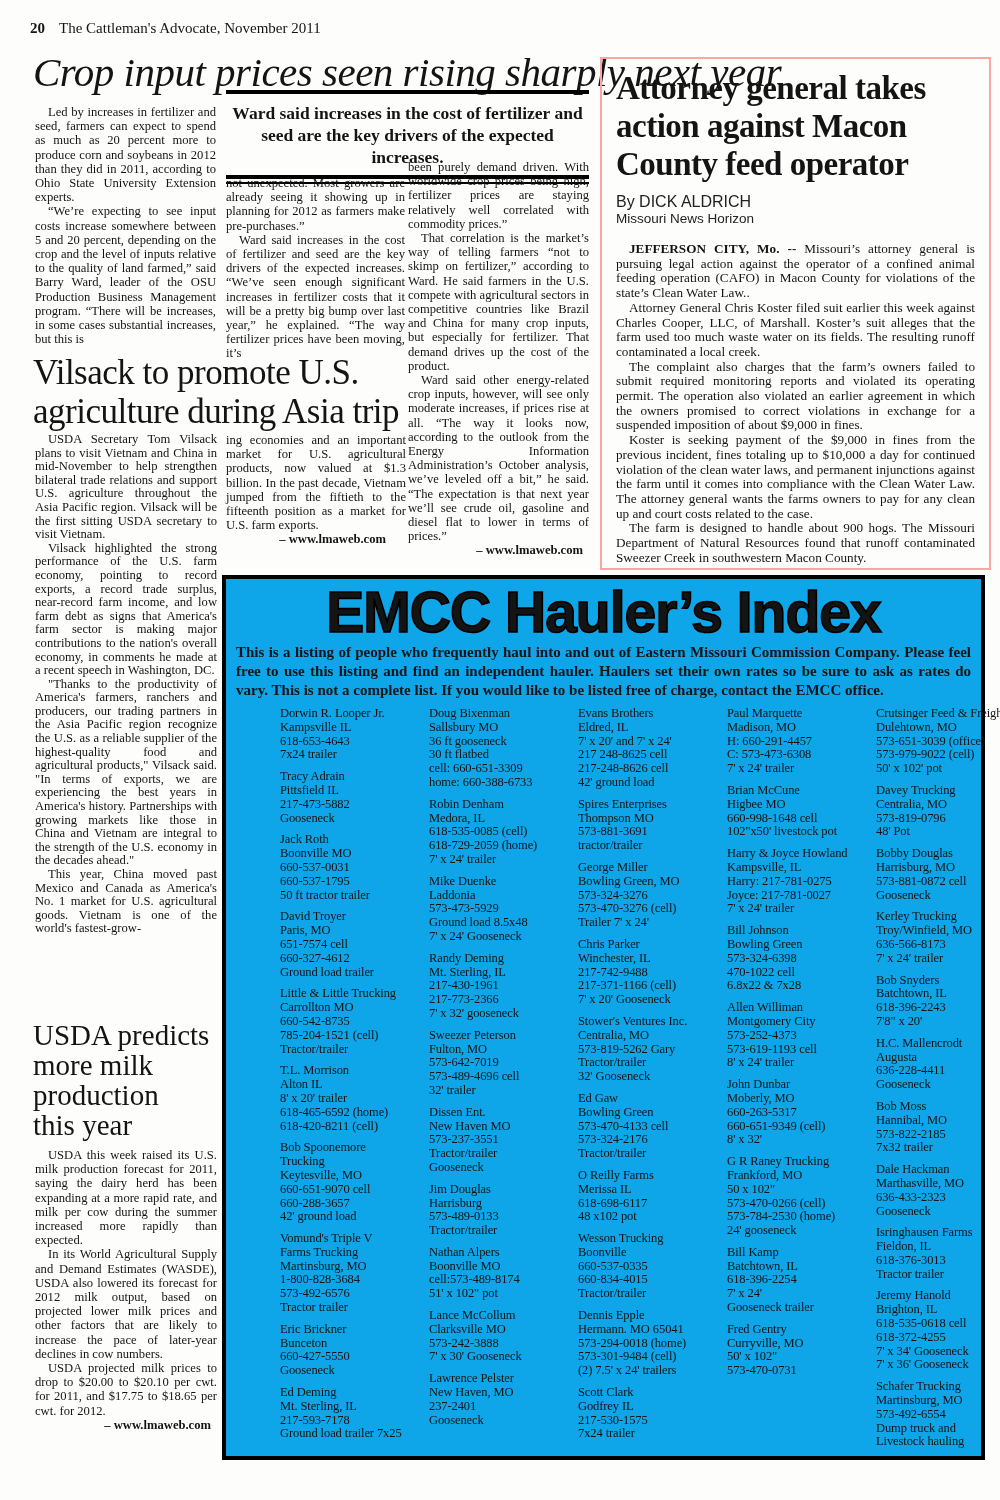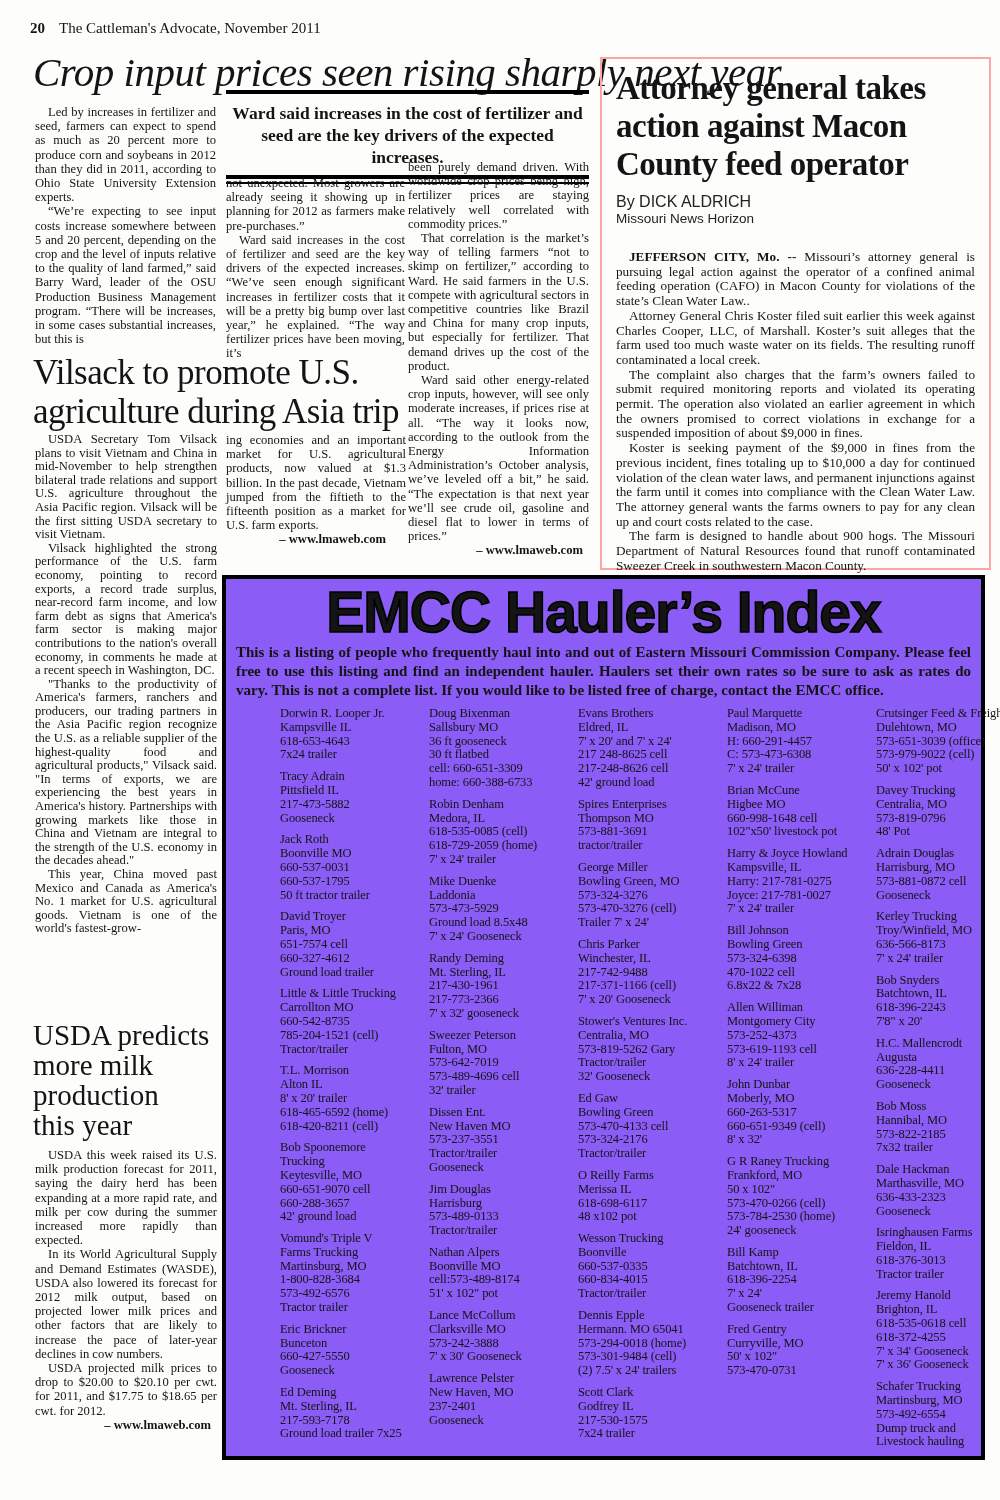--- a/index.html
+++ b/index.html
@@ -20,26 +20,26 @@
   
   .pullquote{border-top:4px solid #000;}
   .pq-text{padding:8px 2px 7px;font-size:17.5px;font-weight:bold;text-align:center;line-height:22px;}
   .pq-rule-thick{height:4px;background:#000;}
   .pq-rule-thin{height:2px;background:#000;margin-top:3px;}
   
   .attorney-box{border:2px solid #fca5a5;box-sizing:border-box;padding:10px 14px 0;}
   .att-title{font-size:33px;font-weight:bold;line-height:38px;letter-spacing:-0.5px;}
   .byline{margin-top:10px;font-family:"Liberation Sans",sans-serif;font-size:16px;color:#222;}
   .byline-org{font-family:"Liberation Sans",sans-serif;font-size:13.5px;color:#222;}
-  .att-body{margin-top:24px;font-size:13.2px;line-height:14.7px;font-family:Liberation Serif, serif;}
+  .att-body{margin-top:16px;font-size:13.2px;line-height:14.7px;font-family:Liberation Serif, serif;}
   
   .vilsack-title{font-size:35px;line-height:39px;letter-spacing:-0.5px;}
   .milk-title{font-size:29px;line-height:30px;}
   
-  .emcc-box{border:4px solid #000;box-sizing:border-box;padding:2px 10px 0;background:#8b5cf6;}
+  .emcc-box{border:4px solid #000;box-sizing:border-box;padding:2px 10px 0;background:#0ea5e9;}
   .emcc-title{text-align:center;font-family:"Liberation Sans",sans-serif;font-weight:bold;
               font-size:57px;line-height:62px;letter-spacing:-1px;-webkit-text-stroke:1.6px #000;}
   .emcc-intro{font-size:15px;font-weight:bold;line-height:19px;text-align:justify;}
   .emcc-cols{display:flex;gap:10px;margin-top:7px;}
   .hauler-col{flex:1;font-size:12.5px;line-height:13.8px;min-width:0;margin-left:44px;}
   .hauler-entry{margin-bottom:8px;}
   .hauler-line{white-space:nowrap;letter-spacing:-0.1px;}
 </style>
 </head>
 <body>
@@ -407,21 +407,21 @@
             <div class="hauler-line">573-979-9022 (cell)</div>
             <div class="hauler-line">50' x 102' pot</div>
           </div>
           <div class="hauler-entry">
             <div class="hauler-line">Davey Trucking</div>
             <div class="hauler-line">Centralia, MO</div>
             <div class="hauler-line">573-819-0796</div>
             <div class="hauler-line">48' Pot</div>
           </div>
           <div class="hauler-entry">
-            <div class="hauler-line">Adrain Douglas</div>
+            <div class="hauler-line">Bobby Douglas</div>
             <div class="hauler-line">Harrisburg, MO</div>
             <div class="hauler-line">573-881-0872 cell</div>
             <div class="hauler-line">Gooseneck</div>
           </div>
           <div class="hauler-entry">
             <div class="hauler-line">Kerley Trucking</div>
             <div class="hauler-line">Troy/Winfield, MO</div>
             <div class="hauler-line">636-566-8173</div>
             <div class="hauler-line">7' x 24' trailer</div>
           </div>

